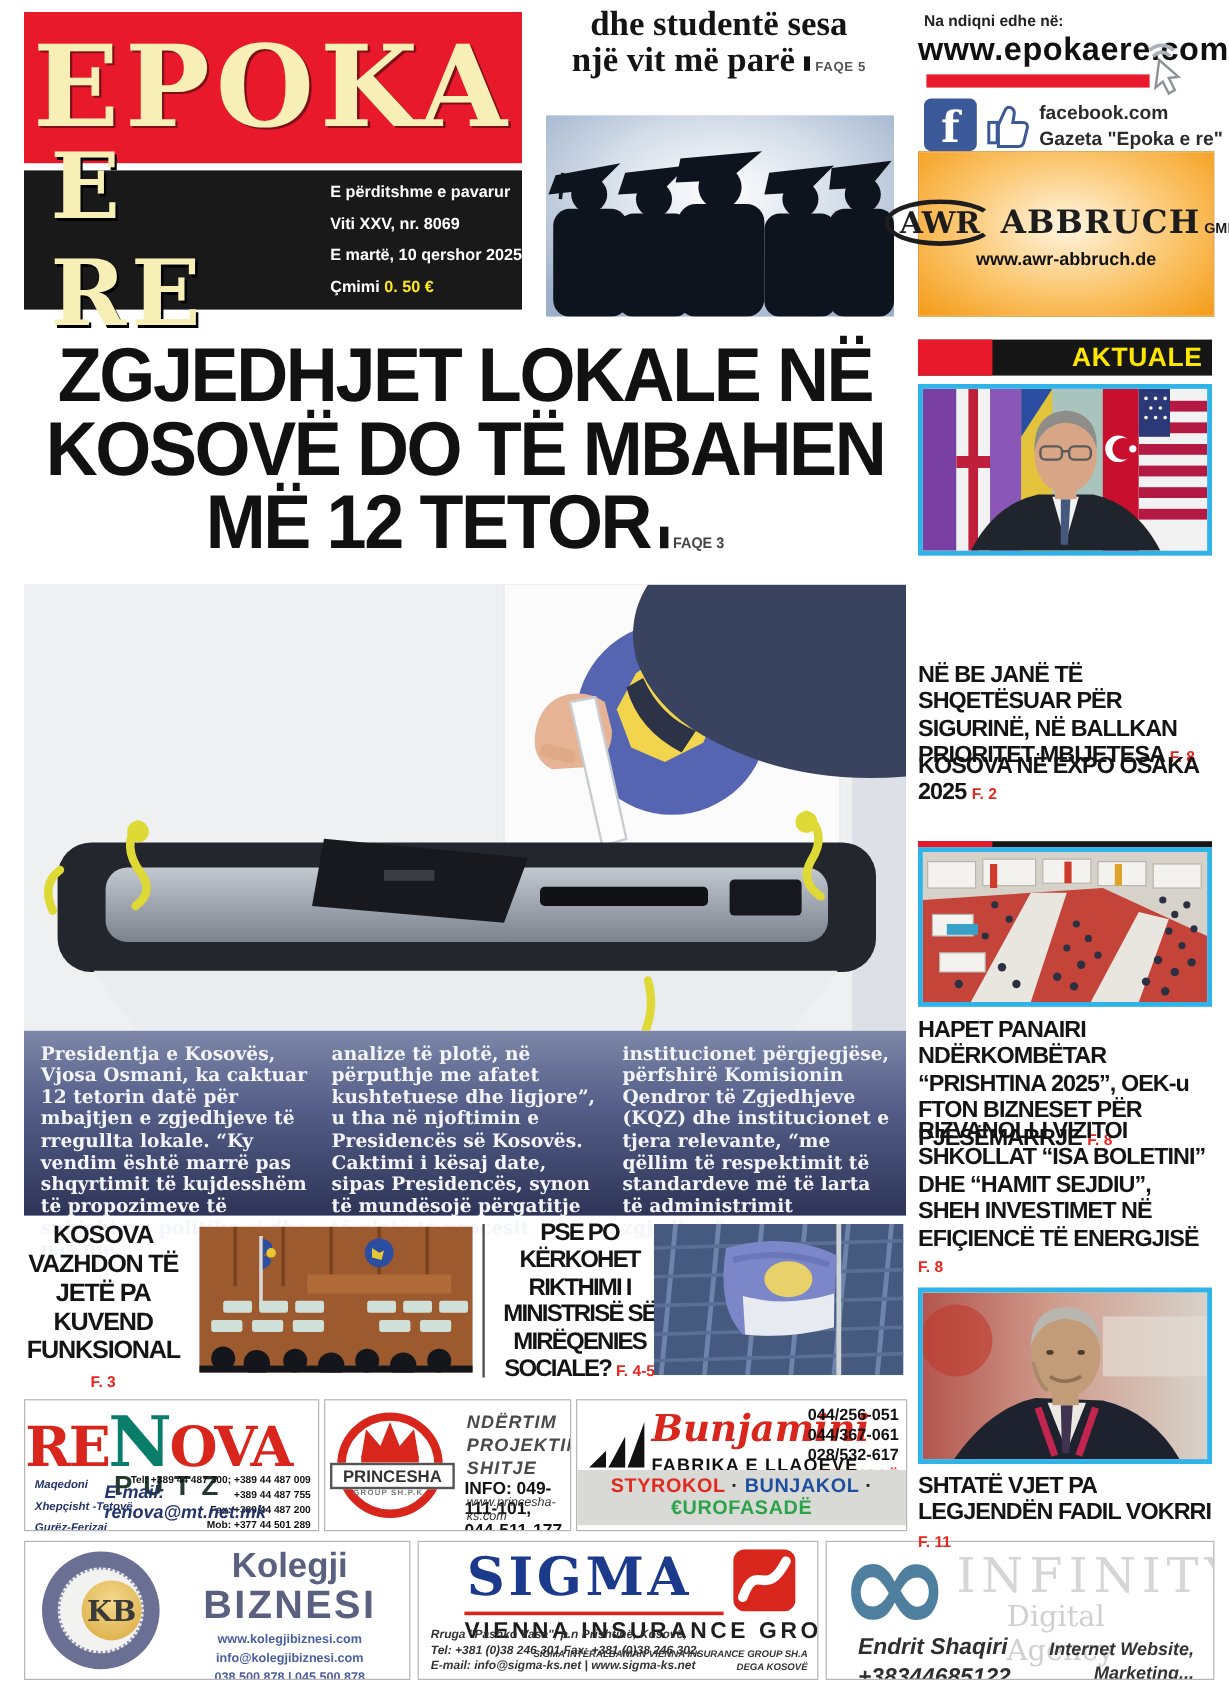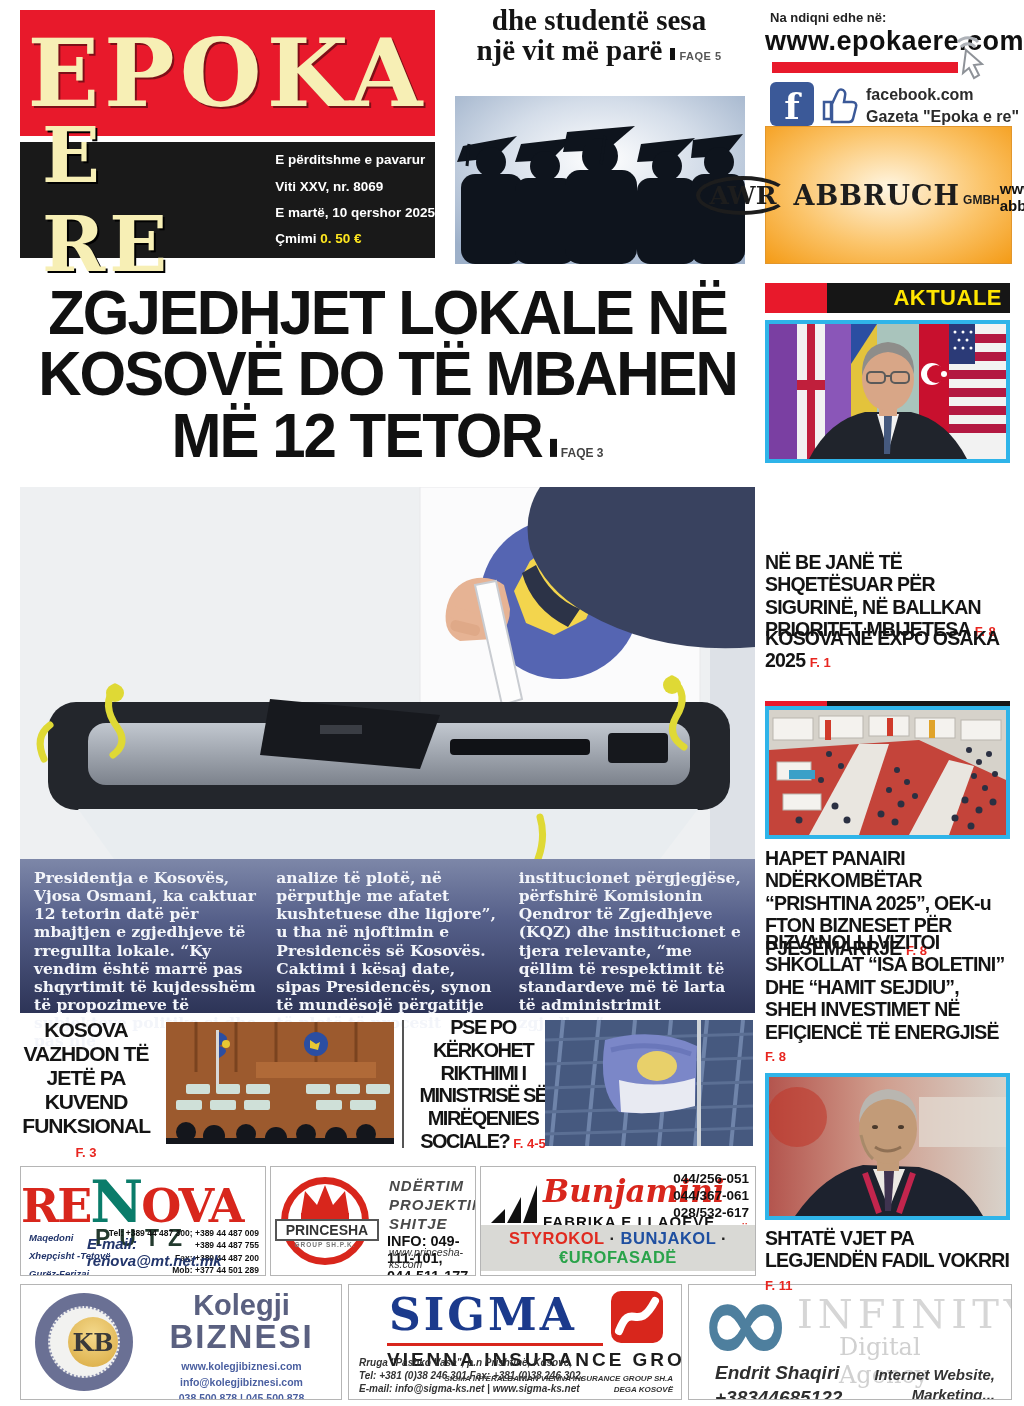--- a/index.html
+++ b/index.html
@@ -23,21 +23,21 @@
   .photo-frame{overflow:hidden;background:#dfe5ee;}
 
   
   .follow-label{left:770px;top:10px;font-size:13px;font-weight:bold;color:#222;}
   .follow-url{left:765px;top:26px;width:245px;font-size:27px;font-weight:bold;color:#101010;letter-spacing:.5px;white-space:nowrap;}
   .follow-bar{left:772px;top:62px;width:186px;height:11px;background:#e8192b;}
   .fb-icon{left:770px;top:82px;width:44px;height:44px;background:#3b5998;border-radius:6px;color:#fff;font-family:"DejaVu Serif",serif;font-weight:bold;font-size:36px;text-align:center;line-height:48px;}
   .fb-text{left:866px;top:84px;font-size:16px;font-weight:bold;color:#2b2b2b;line-height:1.4;white-space:nowrap;}
 
   
-  .awr{left:765px;top:126px;width:245px;height:136px;background:radial-gradient(ellipse at 50% 45%,#fff6e2 0%,#fbc46a 55%,#f49b16 100%);border:1px solid #e2962c;display:flex;flex-direction:row;align-items:center;justify-content:center;}
+  .awr{left:765px;top:126px;width:245px;height:136px;background:radial-gradient(ellipse at 50% 45%,#fff6e2 0%,#fbc46a 55%,#f49b16 100%);border:1px solid #e2962c;display:flex;flex-direction:column;align-items:center;justify-content:center;}
   .awr-line{display:flex;align-items:center;}
   .awr-arc{display:inline-block;padding:1px 9px;border:4px solid #1d1d1d;border-right-color:transparent;border-radius:50%;font-weight:900;font-size:25px;color:#1d1d1d;font-family:"DejaVu Serif",serif;}
   .awr-name{font-weight:900;font-size:27px;color:#1d1d1d;font-family:"DejaVu Serif",serif;letter-spacing:1px;margin-left:4px;}
   .awr-gmbh{font-weight:900;font-size:12px;color:#1d1d1d;margin-left:3px;margin-top:10px;}
   .awr-web{font-weight:bold;font-size:15px;color:#111;margin-top:3px;}
 
   
   .lead-hl{left:20px;top:282px;width:735px;text-align:center;font-weight:900;font-size:60px;line-height:.97;letter-spacing:-2px;color:#111;transform:scaleY(1.06);transform-origin:top center;}
   .lead-hl .pref .bar{width:7px;height:17px;background:#111;}
   .lead-hl .pref .txt{font-size:12px;color:#444;letter-spacing:0;}
@@ -489,21 +489,21 @@
       <rect x="122" y="48" width="18" height="11" rx="4" fill="none" stroke="#5a5a5a" stroke-width="2"></rect>
       <line x1="116" y1="52" x2="122" y2="52" stroke="#5a5a5a" stroke-width="2"></line>
     </svg>
   </div>
   <div class="abs sb-hl" style="left:765px;top:551px;">
     <span>NË BE JANË TË SHQETËSUAR PËR SIGURINË, NË BALLKAN PRIORITET MBIJETESA</span>
     <span class="ref-red">F. 8</span>
   </div>
   <div class="abs sb-hl" style="left:765px;top:627px;">
     <span>KOSOVA NË EXPO OSAKA 2025</span>
-    <span class="ref-red">F. 1</span>
+    <span class="ref-red">F. 2</span>
   </div>
 
   <div class="abs sec-head" style="left:765px;top:671px;">
     <div class="redblk"></div>
     <div class="ttl">EKONOMI</div>
   </div>
   <div class="abs sb-photo" style="left:765px;top:706px;width:245px;height:133px;">
     <svg width="237" height="125" viewBox="0 0 237 125">
       <rect width="237" height="125" fill="#d6d2ca"></rect>
       <polygon points="0,40 150,30 237,70 237,125 0,125" fill="#c4443a"></polygon>

